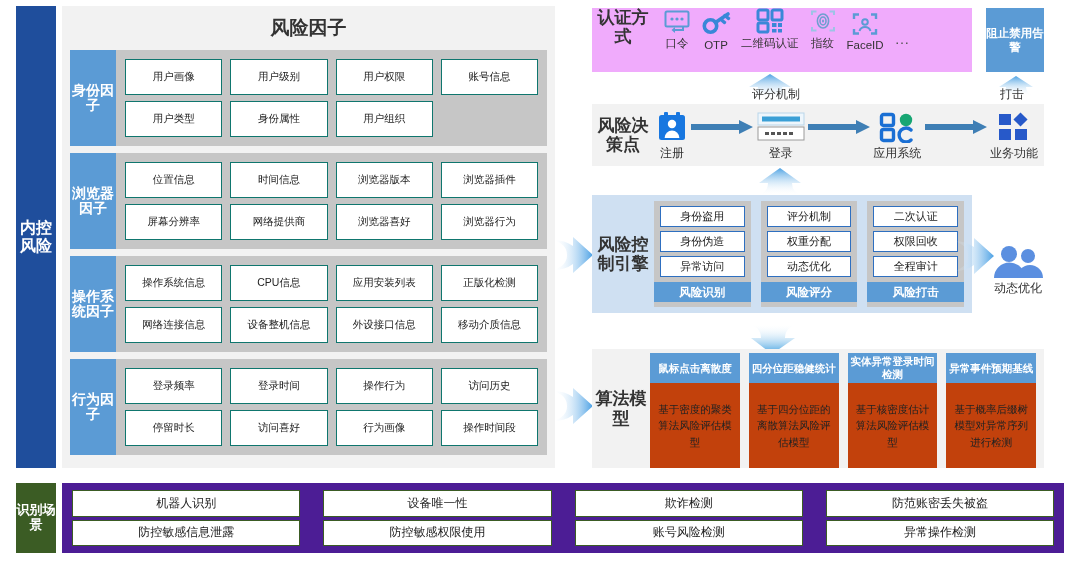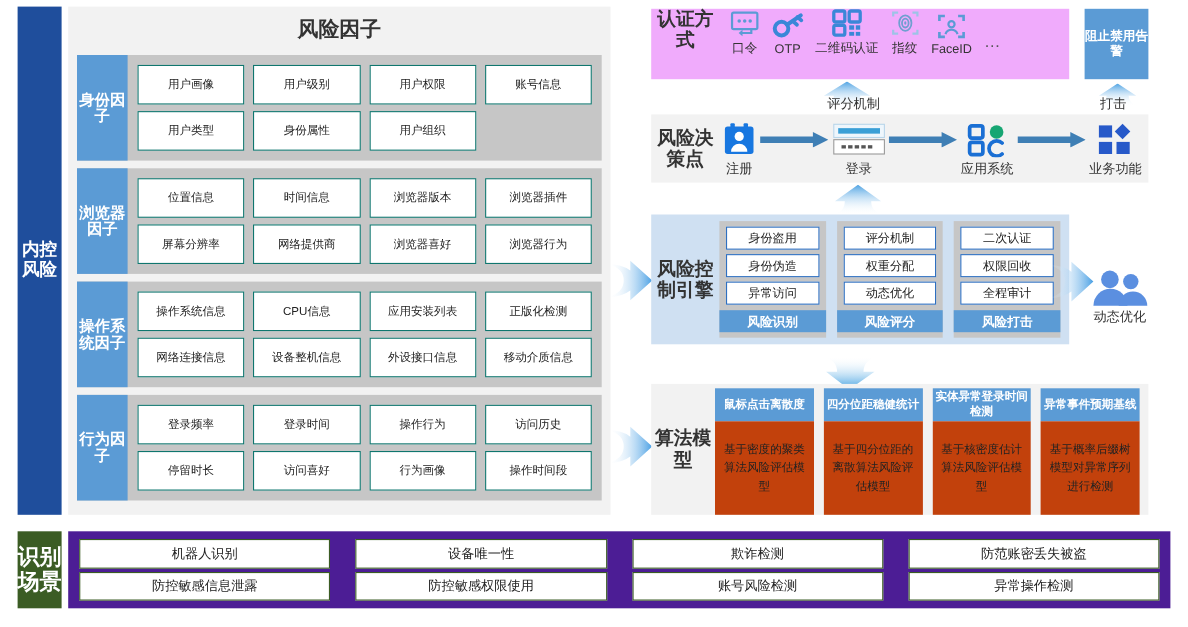--- a/index.html
+++ b/index.html
@@ -17,21 +17,21 @@
     display: flex; align-items: center; justify-content: center;
     color: #fff; font-weight: bold; text-align: center;
   }
   .rail-inner { line-height: 1.12; }
   #rail-internal {
     left: 16px; top: 6px; width: 40px; height: 462px;
     background: #1f4e9c; font-size: 16px;
   }
   #rail-scene {
     left: 16px; top: 483px; width: 40px; height: 70px;
-    background: #3b5c24; font-size: 20px;
+    background: #3b5c24; font-size: 13px;
   }
 
   
   #panel-factors {
     position: absolute; left: 62px; top: 6px; width: 493px; height: 462px;
     background: #f2f2f2;
   }
   #factors-title {
     height: 44px; line-height: 44px; text-align: center;
     font-size: 19px; font-weight: bold; color: #333;

